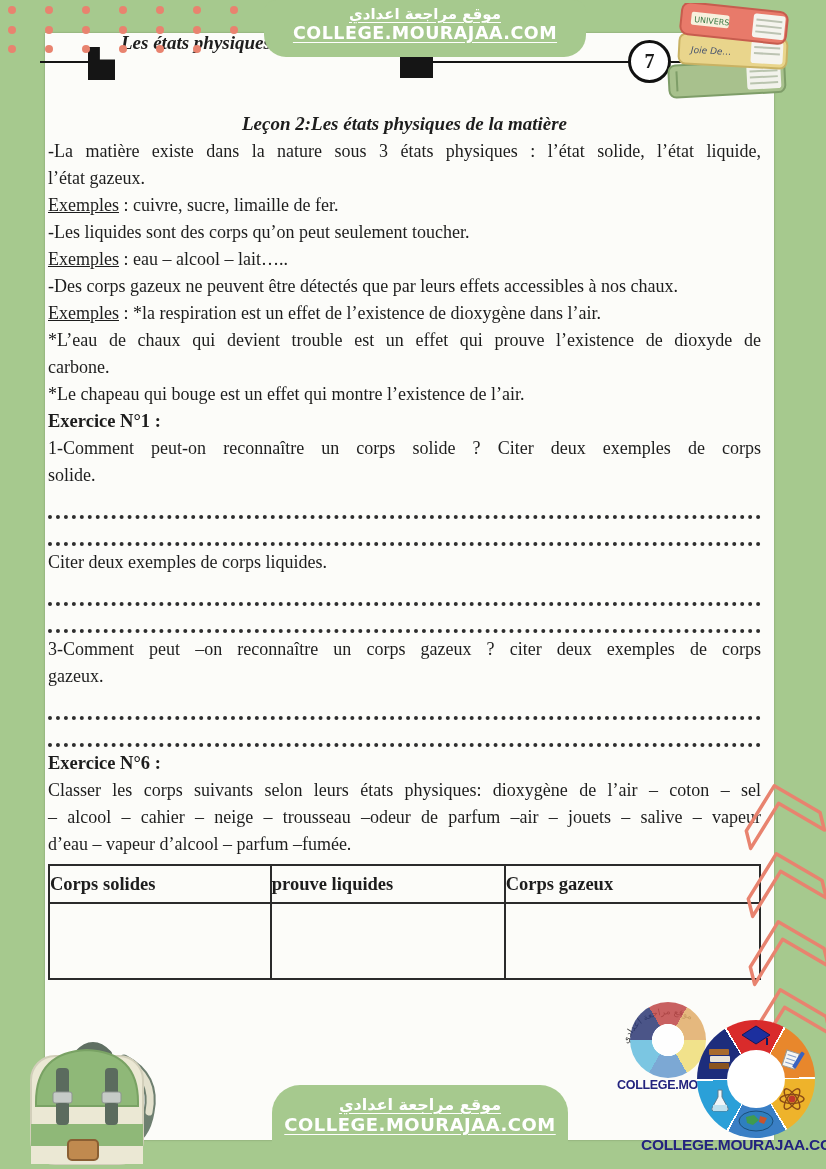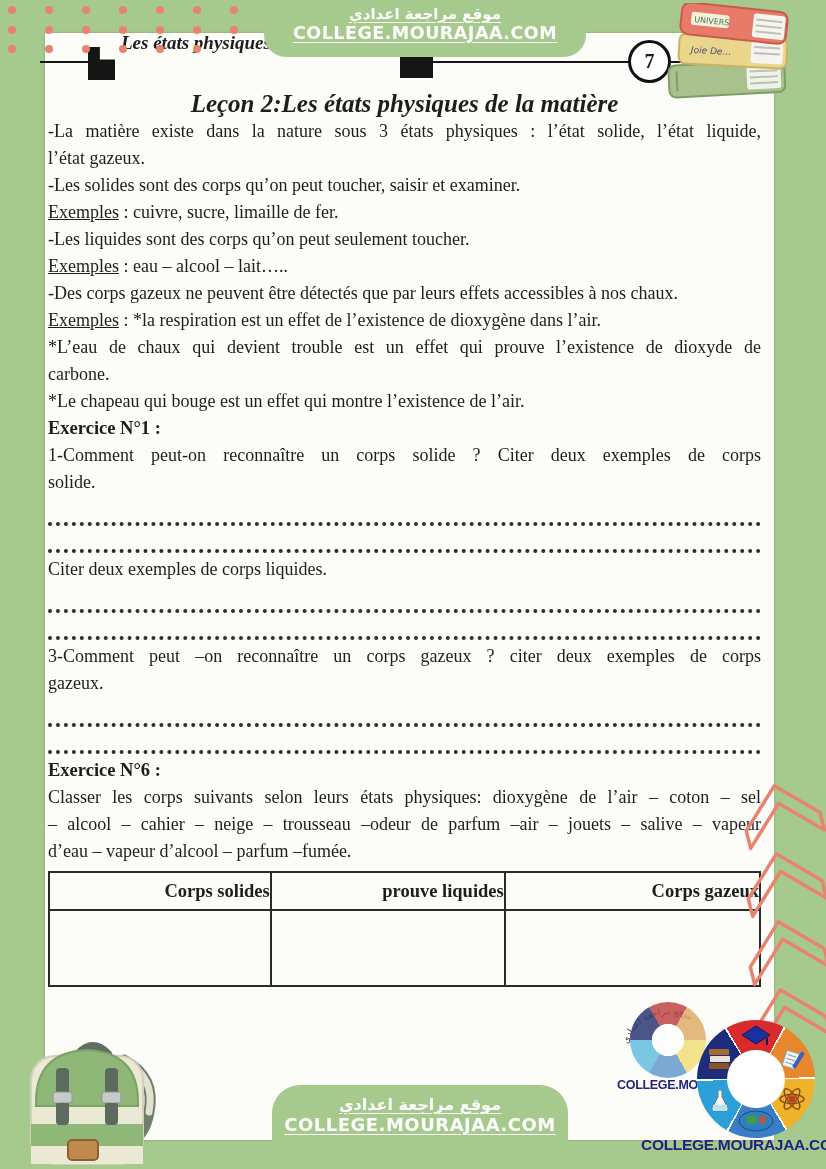--- a/index.html
+++ b/index.html
@@ -28,31 +28,31 @@
   .orn-left{left:88px;top:47px;width:27px;height:33px;
             clip-path:polygon(0 0,44% 0,44% 38%,100% 38%,100% 100%,0 100%);}
   .orn-right{left:400px;top:57px;width:33px;height:21px;}
   .chapter-title{position:absolute;left:121px;top:32px;z-index:3;
                  font-weight:bold;font-style:italic;font-size:19px;}
   .pagenum{position:absolute;left:628px;top:40px;width:37px;height:37px;border:3.5px solid #111;
            border-radius:50%;background:#fff;z-index:3;text-align:center;line-height:37px;
            font-size:20px;font-weight:bold;}
   
   .content{position:absolute;left:48px;top:90px;width:713px;z-index:2;}
-  .lesson-title{text-align:center;font-weight:bold;font-style:italic;font-size:25px;line-height:28px;}
+  .lesson-title{text-align:center;font-weight:bold;font-style:italic;font-size:19px;line-height:28px;margin-top:20px;}
   .b-head{font-weight:bold;font-size:18.5px;line-height:27.2px;}
   .b-center{font-weight:bold;font-size:18.5px;line-height:27.2px;text-align:center;}
   .b-line{font-size:18px;line-height:27px;white-space:nowrap;}
   .b-line.j{white-space:normal;text-align:justify;text-align-last:justify;}
   .b-dots{height:20px;border-bottom:4px dotted #2e2e2e;margin-bottom:3px;}
   .b-dots.gap{margin-top:6px;}
   .u{text-decoration:underline;}
   
   .ctable{margin-top:6px;border:2px solid #2b2b2b;display:grid;grid-template-columns:31% 33% 36%;}
-  .tcell{border-left:2px solid #2b2b2b;text-align:right;}
+  .tcell{border-left:2px solid #2b2b2b;text-align:left;}
   .tcell.c0{border-left:none;}
   .thead .tcell{font-weight:bold;font-size:18.5px;line-height:36px;height:36px;border-bottom:2px solid #2b2b2b;}
   .tbody .tcell{height:74px;}
   
   .chevrons{position:absolute;left:733px;top:778px;z-index:6;}
   
   .ring{border-radius:50%;position:absolute;}
   .ring::after{content:"";position:absolute;background:#fff;border-radius:50%;}
   .ring-large{left:697px;top:1020px;width:118px;height:118px;z-index:7;
     background:conic-gradient(from 330deg,#d92b2b 0 58deg,#fff 58deg 60deg,#e8872c 60deg 118deg,
@@ -144,21 +144,20 @@
     <rect x="38" y="13" width="38" height="13" rx="2" fill="#f7f0dd"></rect>
     <text x="41" y="23" font-size="8" fill="#3c7a46" font-family="DejaVu Sans, sans-serif">UNIVERS</text>
   </g>
 </svg>
 
 <div class="content">
   <div class="lesson-title">Leçon 2:Les états physiques de la matière</div>
   <div>
       <div class="b-line j">-La matière existe dans la nature sous 3 états physiques : l’état solide, l’état liquide,</div>
       <div class="b-line">l’état gazeux.</div>
-      <div class="b-line">-Les solides sont des corps qu’on peut toucher, saisir et examiner.</div>
       <div class="b-line"><span class="u">Exemples</span> : cuivre, sucre, limaille de fer.</div>
       <div class="b-line">-Les liquides sont des corps qu’on peut seulement toucher.</div>
       <div class="b-line"><span class="u">Exemples</span> : eau – alcool – lait…..</div>
       <div class="b-line">-Des corps gazeux ne peuvent être détectés que par leurs effets accessibles à nos chaux.</div>
       <div class="b-line"><span class="u">Exemples</span> : *la respiration est un effet de l’existence de dioxygène dans l’air.</div>
       <div class="b-line j">*L’eau de chaux qui devient trouble est un effet qui prouve l’existence de dioxyde de</div>
       <div class="b-line">carbone.</div>
       <div class="b-line">*Le chapeau qui bouge est un effet qui montre l’existence de l’air.</div>
       <div class="b-head">Exercice N°1 :</div>
       <div class="b-line j">1-Comment peut-on reconnaître un corps solide ? Citer deux exemples de corps</div>

